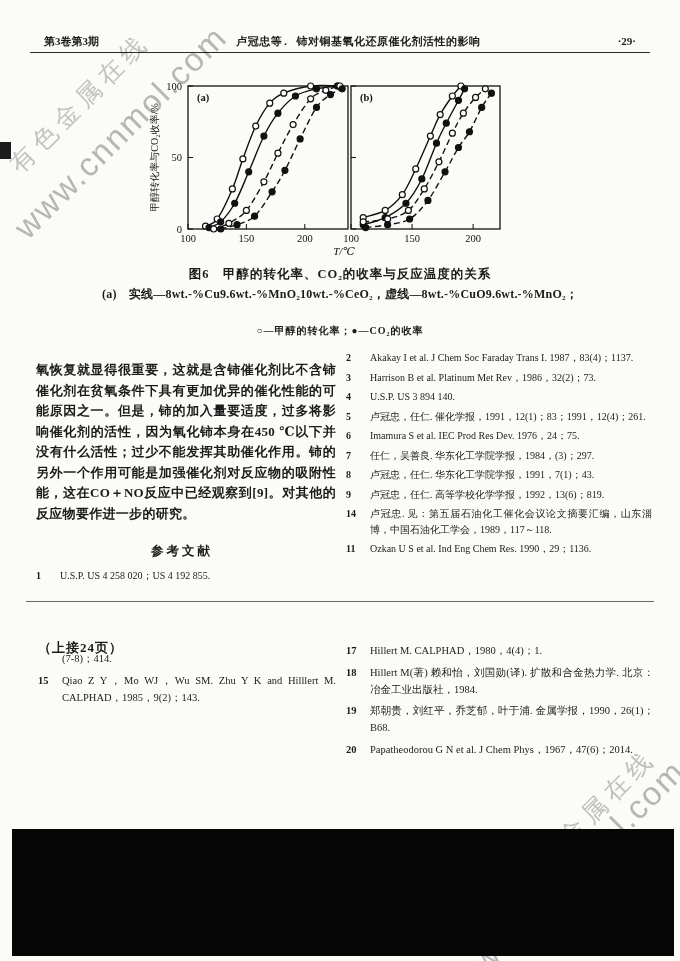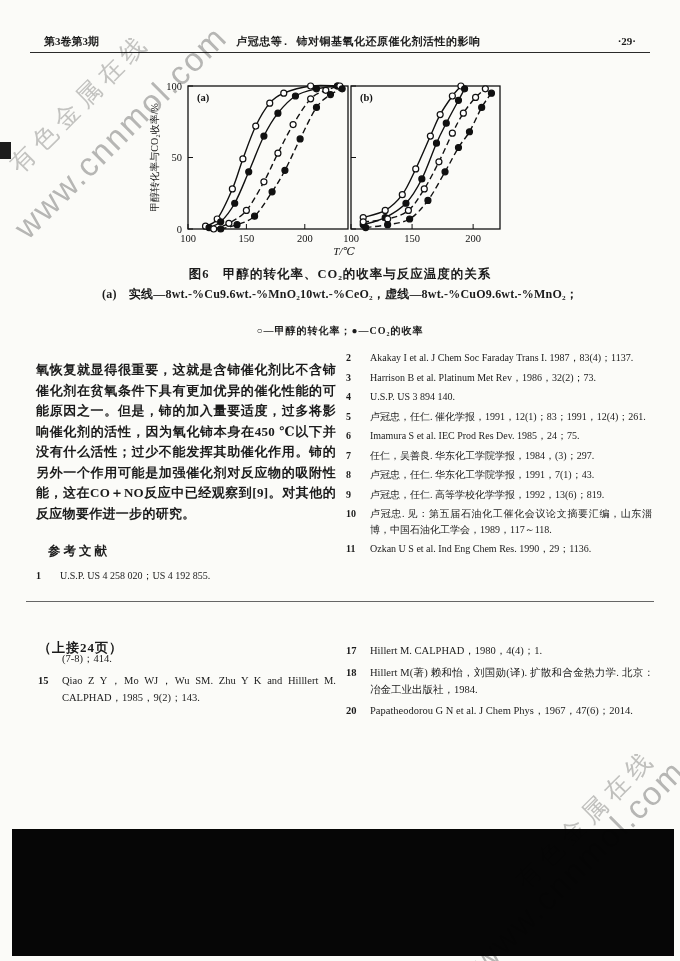--- a/index.html
+++ b/index.html
@@ -17,21 +17,21 @@
   
   .chart-svg{position:absolute; left:142px; top:74px; width:380px; height:192px;}
   .chart-svg text{font-family:"Liberation Serif","DejaVu Serif",serif; fill:#111;}
   
   .figcap{position:absolute; left:58px; top:266px; width:564px; text-align:center;}
   .figcap .cap-title{font-size:12.5px; font-weight:bold; letter-spacing:1px; margin-bottom:0;}
   .figcap .cap-line{font-size:12px; font-weight:bold; line-height:1.95; letter-spacing:.2px;}
   .figcap .cap-legend{font-size:10px; font-weight:bold; margin-top:18px; letter-spacing:1px;}
   
   .body-para{position:absolute; left:36px; top:348px; width:300px; font-size:13px; line-height:1.58; text-align:justify; font-weight:600; letter-spacing:.3px;margin-top:12px;}
-  .refs-heading{position:absolute; left:48px; top:543px; width:300px; text-align:left; font-size:12.5px; font-weight:bold; letter-spacing:3px;}
+  .refs-heading{position:absolute; left:32px; top:543px; width:300px; text-align:center; font-size:12.5px; font-weight:bold; letter-spacing:3px;}
   .refs-left{position:absolute; left:36px; top:568px; width:300px;}
   .refs-right{position:absolute; left:346px; top:350px; width:306px;}
   .ref{display:flex; font-size:10px; line-height:1.55; margin-bottom:4px;}
   .ref .ref-no{flex:none; width:24px; font-weight:bold;}
   .ref .ref-text{flex:1; text-align:justify;}
   
   .section-rule{position:absolute; top:601px; left:26px; width:628px; border-top:1px solid #666;}
   .cont-heading{position:absolute; left:38px; top:639px; font-size:13px; font-weight:bold; letter-spacing:1px;}
   .cont-left{position:absolute; left:38px; top:651px; width:298px;}
   .cont-right{position:absolute; left:346px; top:643px; width:308px;}
@@ -198,36 +198,36 @@
       <div class="ref">
         <span class="ref-no">4</span>
         <span class="ref-text">U.S.P. US 3 894 140.</span>
       </div>
       <div class="ref">
         <span class="ref-no">5</span>
         <span class="ref-text">卢冠忠，任仁. 催化学报，1991，12(1)；83；1991，12(4)；261.</span>
       </div>
       <div class="ref">
         <span class="ref-no">6</span>
-        <span class="ref-text">Imamura S et al. IEC Prod Res Dev. 1985，24；75.</span>
+        <span class="ref-text">Imamura S et al. IEC Prod Res Dev. 1976，24；75.</span>
       </div>
       <div class="ref">
         <span class="ref-no">7</span>
         <span class="ref-text">任仁，吴善良. 华东化工学院学报，1984，(3)；297.</span>
       </div>
       <div class="ref">
         <span class="ref-no">8</span>
         <span class="ref-text">卢冠忠，任仁. 华东化工学院学报，1991，7(1)；43.</span>
       </div>
       <div class="ref">
         <span class="ref-no">9</span>
         <span class="ref-text">卢冠忠，任仁. 高等学校化学学报，1992，13(6)；819.</span>
       </div>
       <div class="ref">
-        <span class="ref-no">10</span>
+        <span class="ref-no">14</span>
         <span class="ref-text">卢冠忠. 见：第五届石油化工催化会议论文摘要汇编，山东淄博，中国石油化工学会，1989，117～118.</span>
       </div>
       <div class="ref">
         <span class="ref-no">11</span>
         <span class="ref-text">Ozkan U S et al. Ind Eng Chem Res. 1990，29；1136.</span>
       </div>
     </div>
 
   <div class="section-rule"></div>
 
@@ -243,20 +243,24 @@
       </div>
     </div>
   <div class="cont-right">
       <div class="ref">
         <span class="ref-no">17</span>
         <span class="ref-text">Hillert M. CALPHAD，1980，4(4)；1.</span>
       </div>
       <div class="ref">
         <span class="ref-no">18</span>
         <span class="ref-text">Hillert M(著) 赖和怡，刘国勋(译). 扩散和合金热力学. 北京：冶金工业出版社，1984.</span>
+      </div>
+      <div class="ref">
+        <span class="ref-no">19</span>
+        <span class="ref-text">郑朝贵，刘红平，乔芝郁，叶于浦. 金属学报，1990，26(1)；B68.</span>
       </div>
       <div class="ref">
         <span class="ref-no">20</span>
         <span class="ref-text">Papatheodorou G N et al. J Chem Phys，1967，47(6)；2014.</span>
       </div>
     </div>
 
   <div class="black-block"></div>
 
   <div class="wm wm-cn wm-tl-cn">有色金属在线</div>

